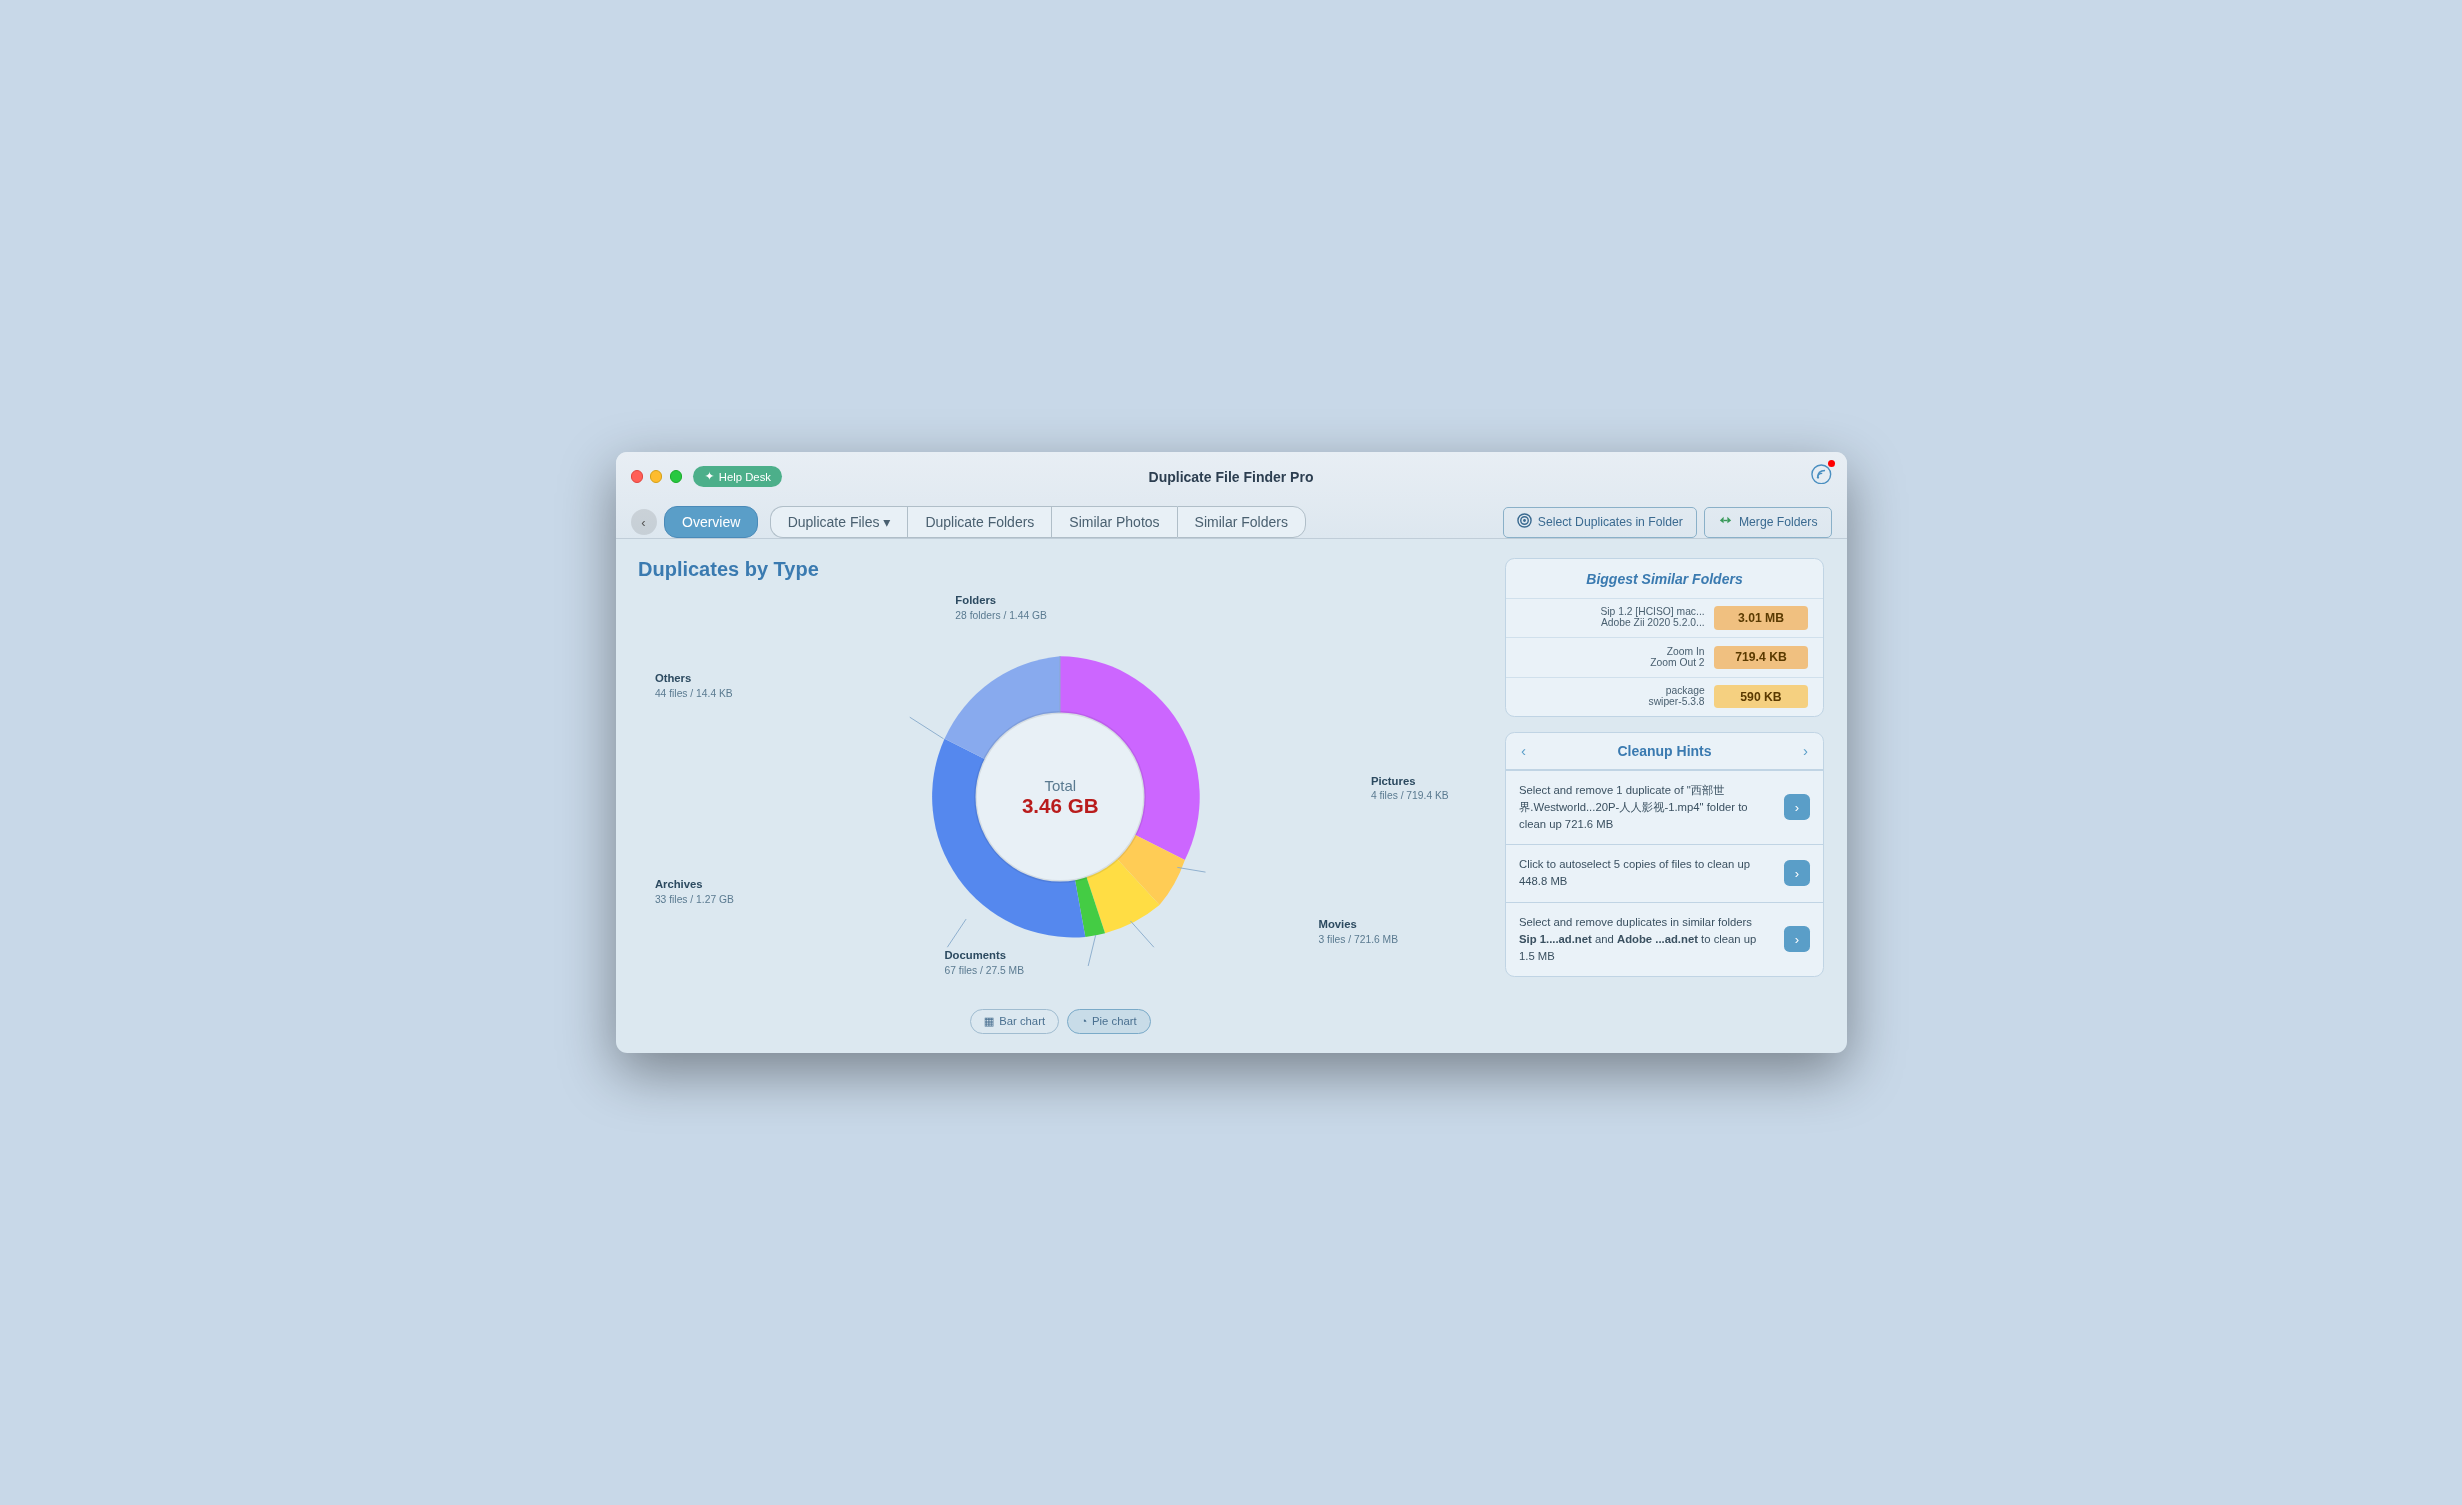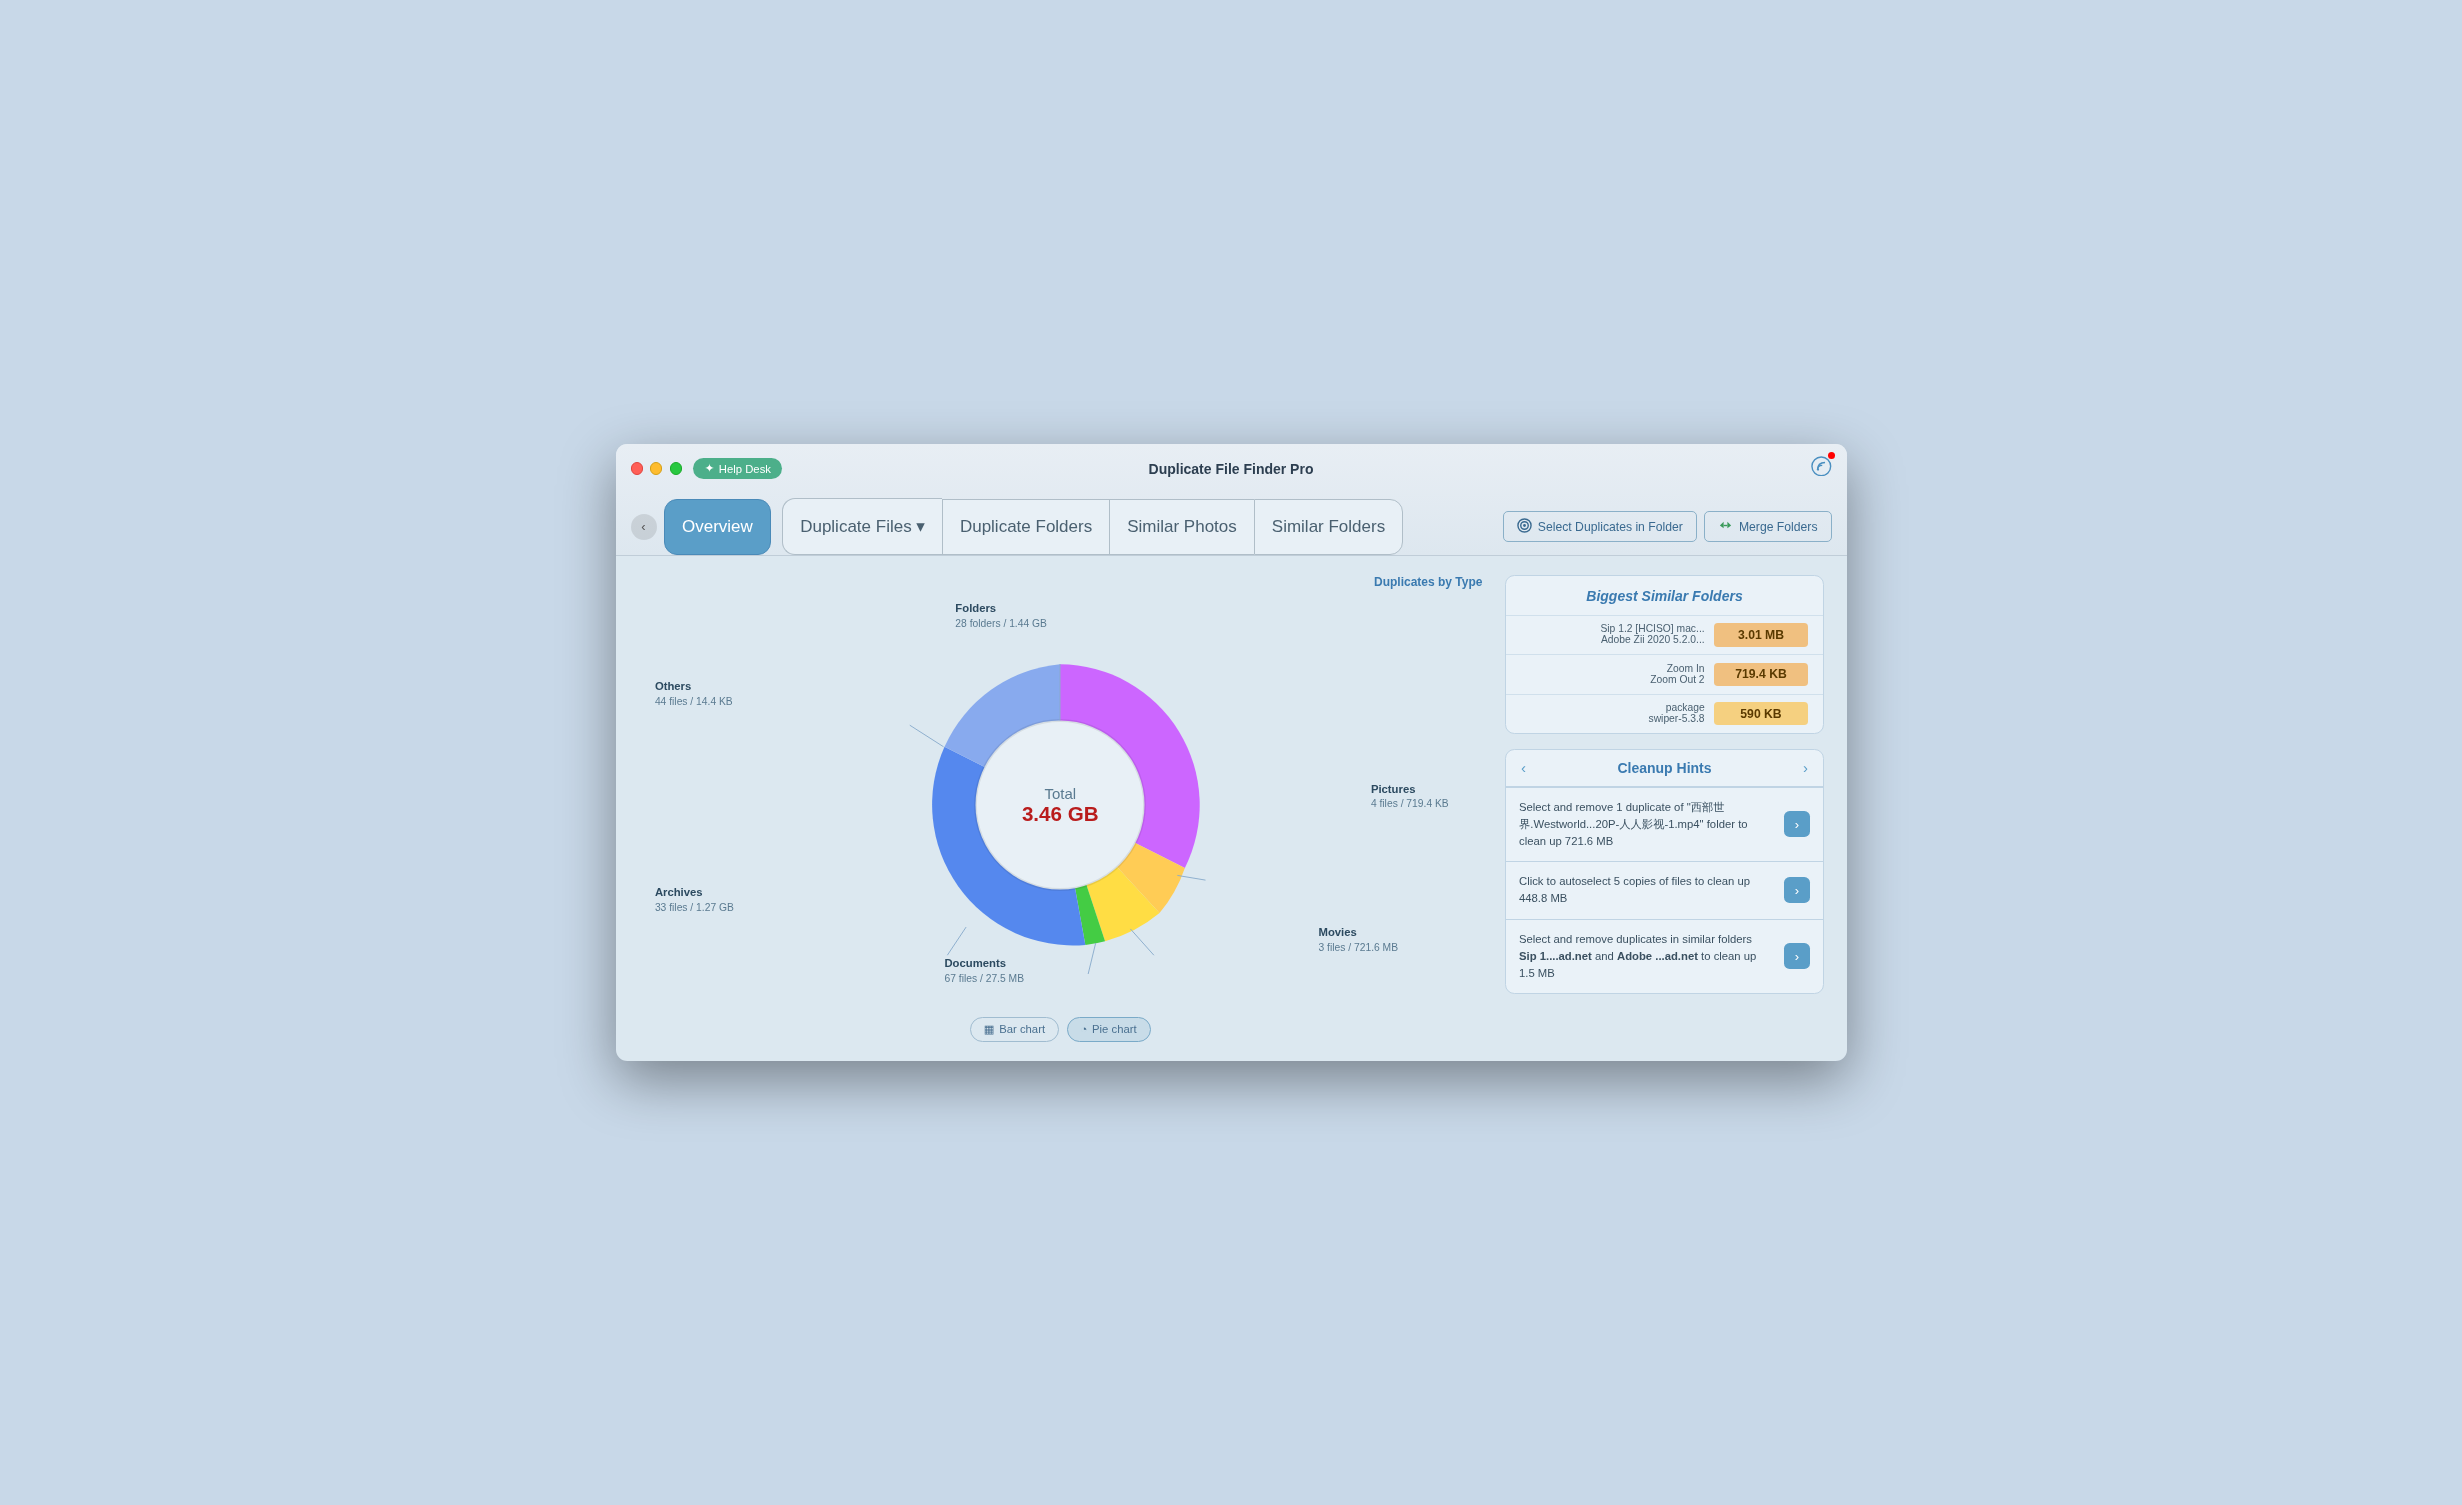--- a/index.html
+++ b/index.html
@@ -99,25 +99,25 @@
       color: #555;
       font-size: 13px;
     }
     .nav-tabs {
       display: flex;
       align-items: center;
       gap: 0;
       margin-left: 3.8px;
     }
     .nav-tab {
-      padding: 17px 17px;
+      padding: 7px 17px;
       border: 0.9px solid #b0bec8;
       background: #e8f0f6;
       color: #4a6070;
-      font-size: 17px;
+      font-size: 14px;
       cursor: pointer;
       position: relative;
       white-space: nowrap;
     }
     .nav-tab.first { border-radius: 13px 0 0 13px; }
     .nav-tab.last { border-radius: 0 13px 13px 0; }
     .nav-tab.active {
       background: #5a9ec8;
       color: white;
       border-color: #4a8ab8;
@@ -140,22 +140,22 @@
     .main-content {
       padding: 19px 22.5px;
       display: flex;
       gap: 22.5px;
     }
     .chart-section {
       flex: 1;
       background: transparent;
     }
     .chart-title {
-      text-align: right;
-      font-size: 12px;
+      text-align: left;
+      font-size: 20px;
       font-weight: 600;
       color: #3a7ab0;
       margin-bottom: 19px;
     }
     .chart-area {
       position: relative;
       display: flex;
       justify-content: center;
       align-items: center;
       height: 394px;

